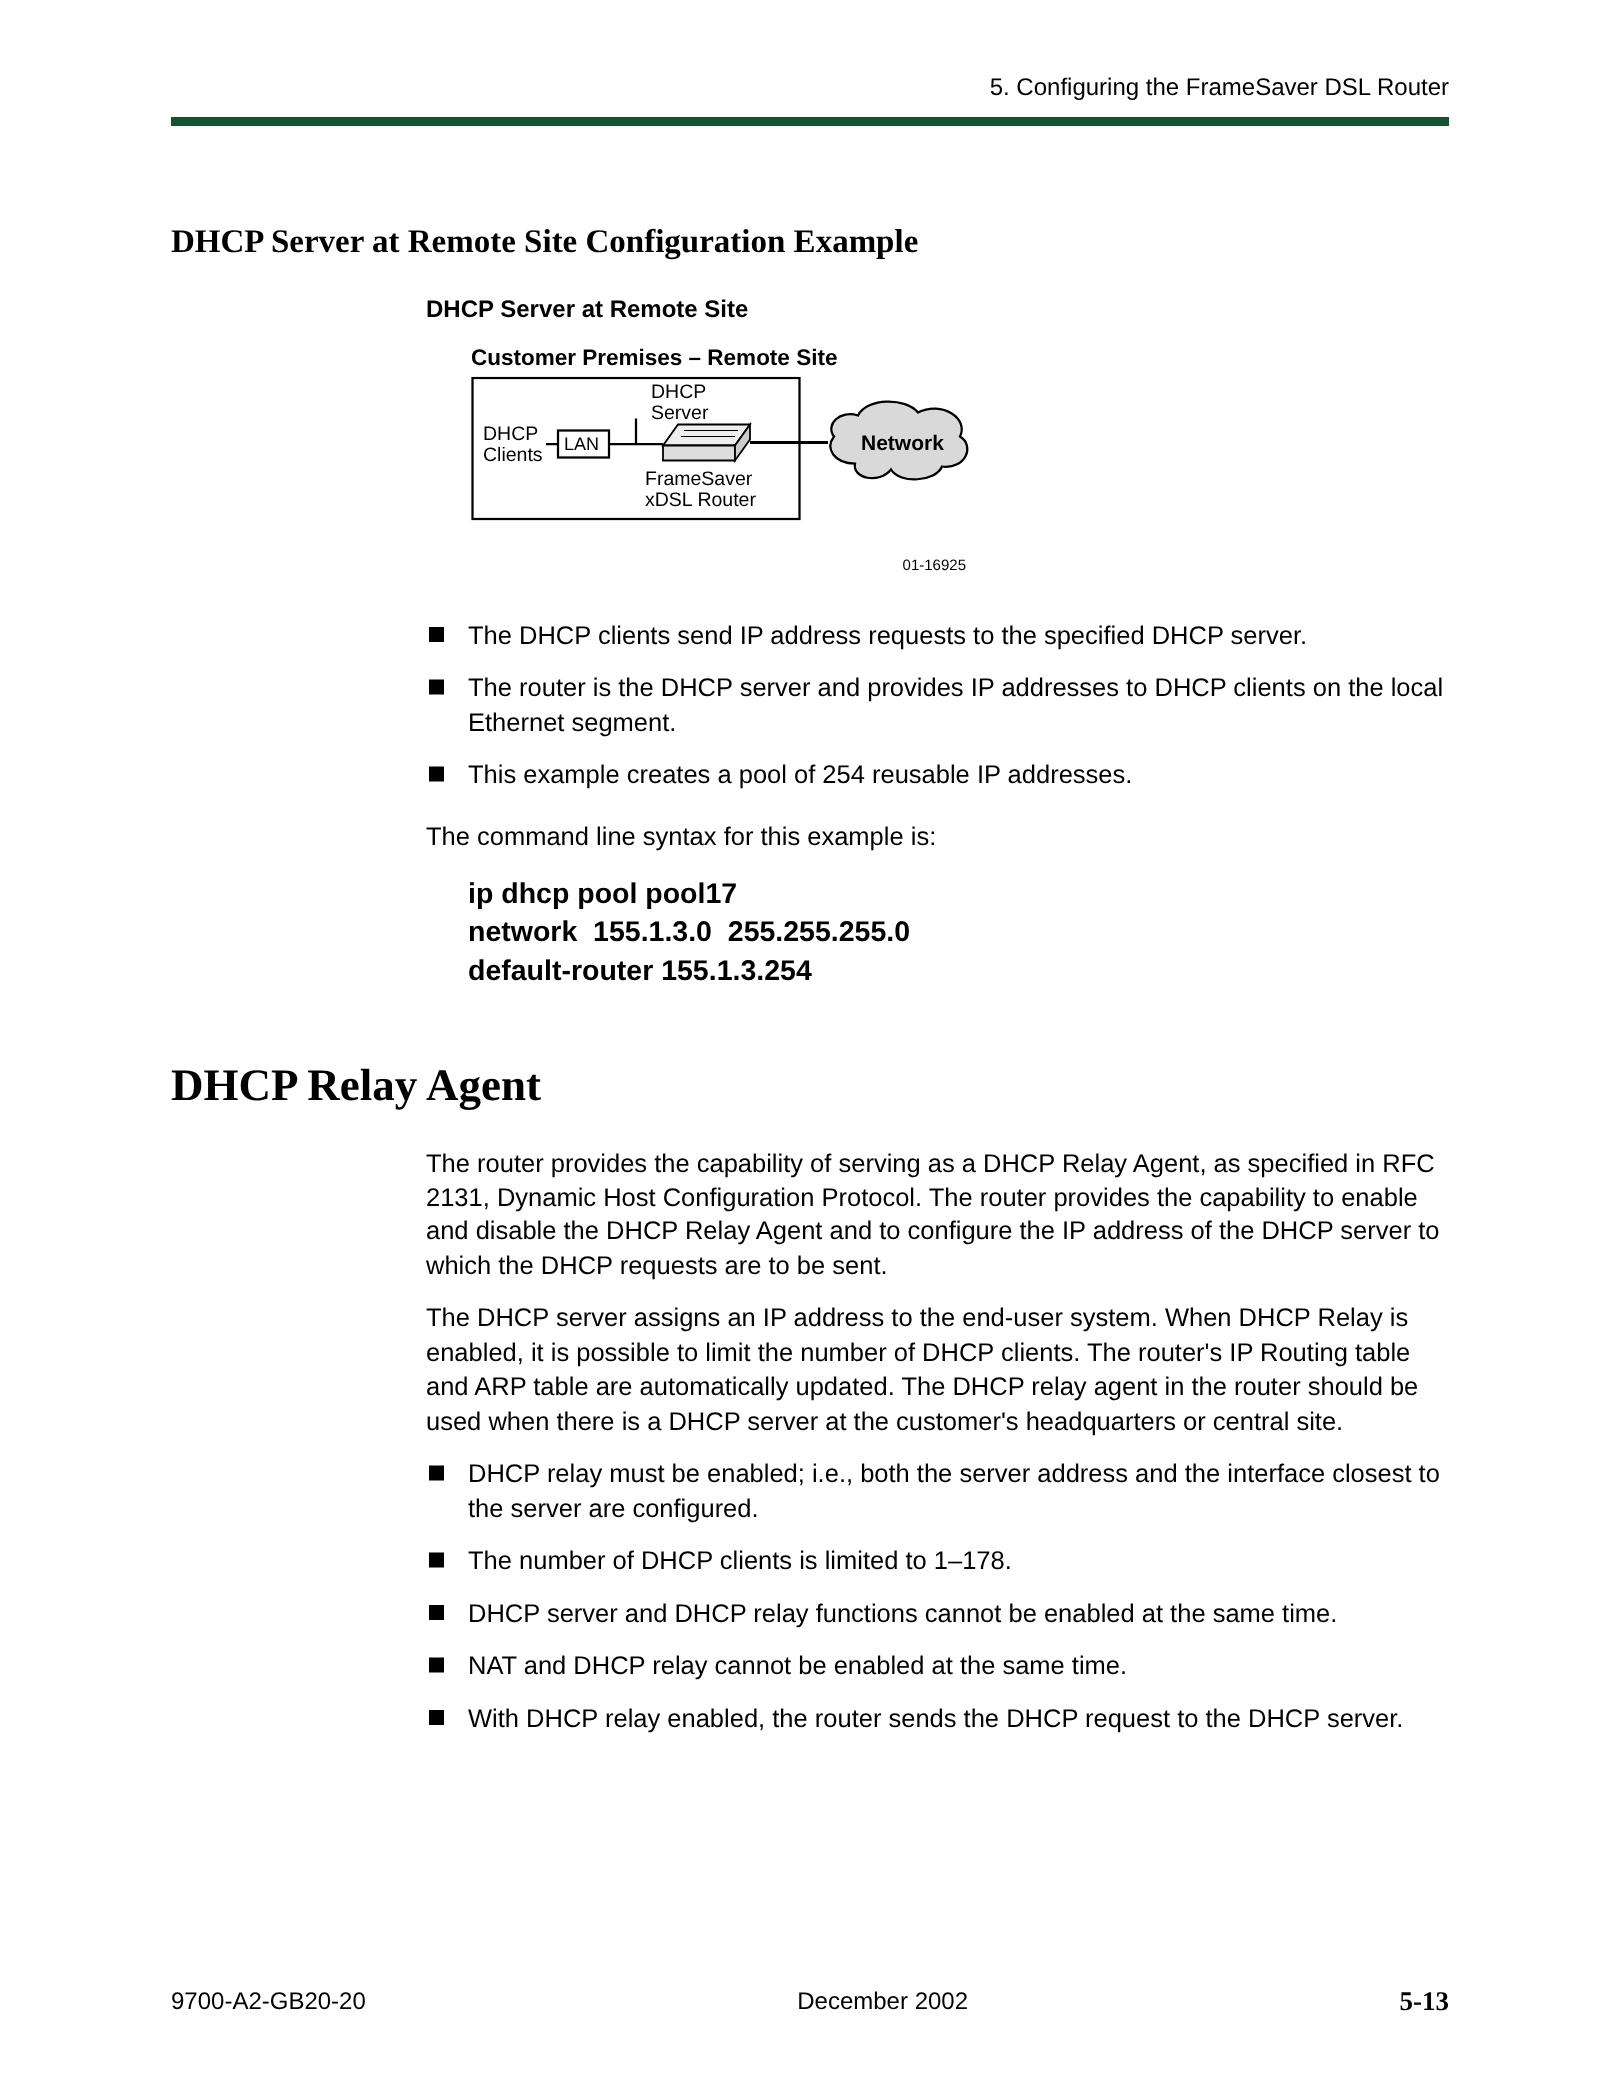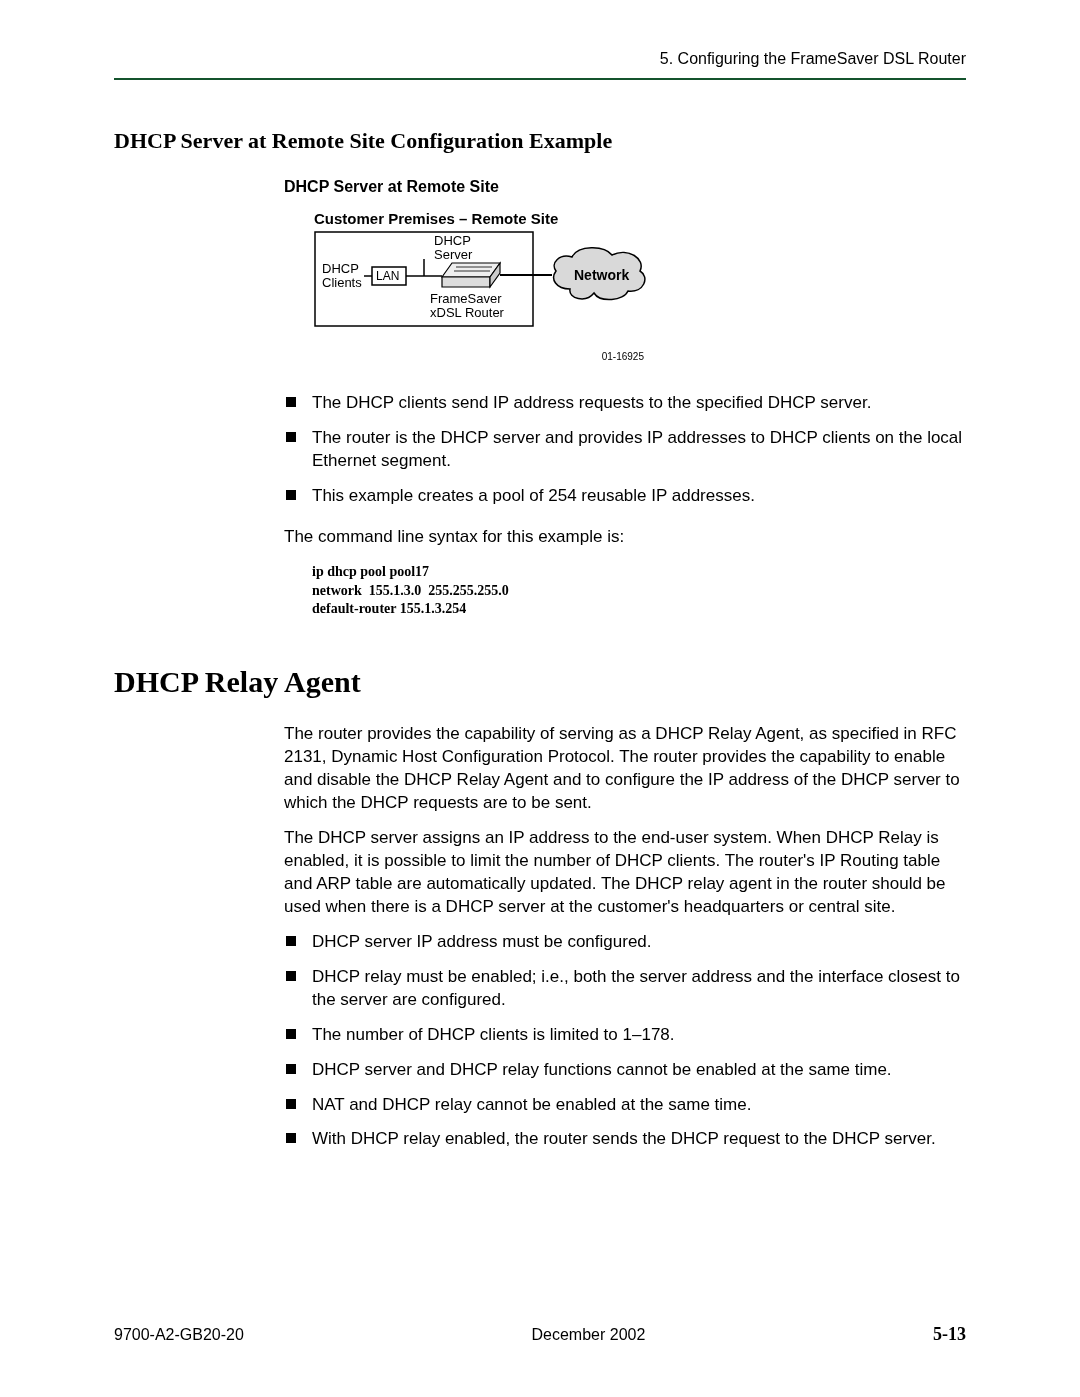--- a/index.html
+++ b/index.html
@@ -13,27 +13,27 @@
     width: 1080px;
     height: 1397px;
     position: relative;
     box-sizing: border-box;
     padding: 50px 114px 40px 114px;
   }
   .header-line {
     font-size: 16px;
     text-align: right;
     padding-bottom: 10px;
-    border-bottom: 2px solid #14532d;
+    border-bottom: 6px solid #14532d;
   }
   .section-heading {
     font-family: "Times New Roman", Times, serif;
     font-weight: bold;
     font-size: 22px;
-    margin-top: 48px;
+    margin-top: 64px;
     margin-bottom: 24px;
   }
   .big-heading {
     font-family: "Times New Roman", Times, serif;
     font-weight: bold;
     font-size: 30px;
     margin-top: 46px;
     margin-bottom: 24px;
   }
   .indent {
@@ -85,23 +85,23 @@
   ul.squares > li::before {
     content: "";
     position: absolute;
     left: 2px;
     top: 5px;
     width: 10px;
     height: 10px;
     background: #000;
   }
   .code-block {
-    font-family: Liberation Serif, serif;
-    font-weight: bold;
-    font-size: 14px;
+    font-family: Liberation Sans, sans-serif;
+    font-weight: bold;
+    font-size: 19px;
     white-space: pre;
     margin: 14px 0 0 28px;
     line-height: 1.35;
   }
   .footer {
     position: absolute;
     bottom: 52px;
     left: 114px;
     right: 114px;
     font-size: 16px;
@@ -192,21 +192,20 @@
 default-router 155.1.3.254</div>
   </div>
 
   <div class="big-heading">DHCP Relay Agent</div>
 
   <div class="indent">
     <div class="body-text">The router provides the capability of serving as a DHCP Relay Agent, as specified in RFC 2131, Dynamic Host Configuration Protocol. The router provides the capability to enable and disable the DHCP Relay Agent and to configure the IP address of the DHCP server to which the DHCP requests are to be sent.</div>
     <div class="body-text">The DHCP server assigns an IP address to the end-user system. When DHCP Relay is enabled, it is possible to limit the number of DHCP clients. The router's IP Routing table and ARP table are automatically updated. The DHCP relay agent in the router should be used when there is a DHCP server at the customer's headquarters or central site.</div>
 
     <ul class="squares">
-      <li>DHCP server IP address must be configured.</li>
       <li>DHCP relay must be enabled; i.e., both the server address and the interface closest to the server are configured.</li>
       <li>The number of DHCP clients is limited to 1–178.</li>
       <li>DHCP server and DHCP relay functions cannot be enabled at the same time.</li>
       <li>NAT and DHCP relay cannot be enabled at the same time.</li>
       <li>With DHCP relay enabled, the router sends the DHCP request to the DHCP server.</li>
     </ul>
   </div>
 
   <div class="footer">
     <span>9700-A2-GB20-20</span>

